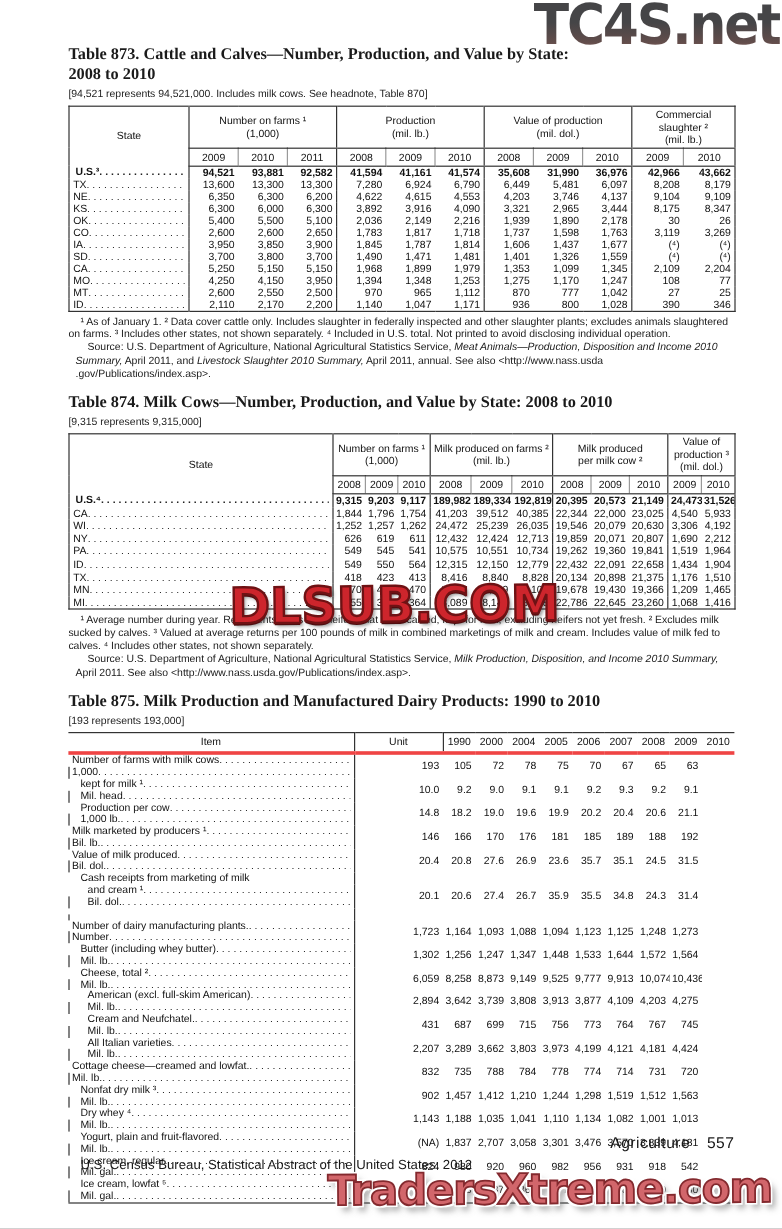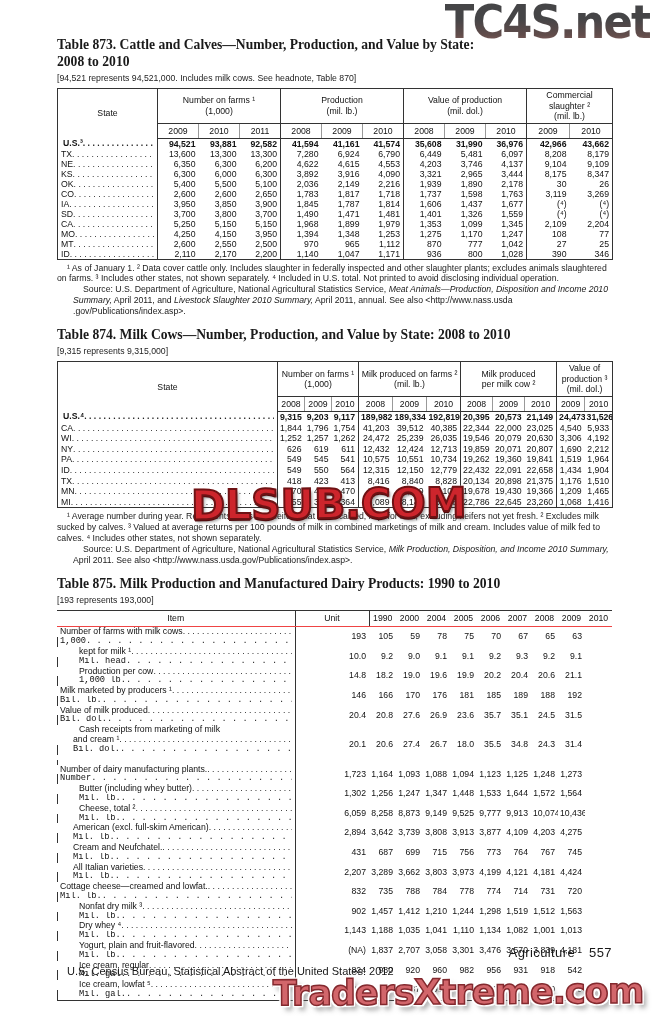--- a/index.html
+++ b/index.html
@@ -24,30 +24,30 @@
   .t875 td{line-height:9.8px;}
   td.n{text-align:right;}
   td.g{border-left:1px solid #333;}
   tr.total td{font-weight:bold;}
   td.stub{display:flex;padding-left:3px;}
   tr.total td.stub{padding-left:5px;}
   .lbl{white-space:nowrap;}
   .dots{flex:1;overflow:hidden;white-space:nowrap;color:#222;}
   .dots::after{content:" . . . . . . . . . . . . . . . . . . . . . . . . . . . . . . . . . . . . . . . . . . . . . . . .";}
   tr.wrap .dots::after{content:"";}
-  tr.ind1 .lbl{padding-left:7px;margin-left:12px;}
+  tr.ind1 .lbl{padding-left:7px;}
   tr.ind2 .lbl{padding-left:13px;}
   tr.spacer td{height:5px;line-height:5px;}
-  td.unit{display:flex;font-family:Liberation Mono, monospace;}
-  .t875 th.h{border-bottom:1px solid #ef4444;line-height:13px;}
+  td.unit{display:flex;}
+  .t875 th.h{border-bottom:3px solid #ef4444;line-height:13px;}
   .t875 th.hg{border-left:1px solid #333;}
 
   
   .fn{font-size:8.7px;line-height:10.8px;margin:3px 0 0 0;text-indent:10px;}
-  .src{font-size:8.7px;line-height:10.8px;margin:0 0 0 16px;text-indent:10px;}
+  .src{font-size:8.7px;line-height:10.8px;margin:0 0 0 6px;text-indent:10px;}
   .it{font-style:italic;}
   .sec{margin-bottom:9px;}
   .sec2{margin-top:10px;}
 
   
   .wm-top{position:absolute;right:2px;top:-6px;z-index:5;
      font-family:"DejaVu Sans",sans-serif;font-weight:bold;font-size:47px;letter-spacing:-2px;
      transform:scaleX(.92);transform-origin:right top;opacity:.96;
      background:linear-gradient(#3e3e40 45%,#5c4644 75%,#a06b66 100%);
      -webkit-background-clip:text;background-clip:text;color:transparent;}
@@ -572,21 +572,21 @@
               <td class="stub">
                 <span class="lbl">Number of farms with milk cows</span>
                 <span class="dots"></span>
               </td>
               <td class="unit g">
                 <span class="lbl">1,000</span>
                 <span class="dots"></span>
               </td>
               <td class="n g">193</td>
               <td class="n">105</td>
-              <td class="n">59</td>
+              <td class="n">72</td>
               <td class="n">78</td>
               <td class="n">75</td>
               <td class="n">70</td>
               <td class="n">67</td>
               <td class="n">65</td>
               <td class="n">63</td>
             </tr>
             <tr class="ind1">
               <td class="stub">
                 <span class="lbl">kept for milk ¹</span>
@@ -688,21 +688,21 @@
                 <span class="dots"></span>
               </td>
               <td class="unit g">
                 <span class="lbl">Bil. dol.</span>
                 <span class="dots"></span>
               </td>
               <td class="n g">20.1</td>
               <td class="n">20.6</td>
               <td class="n">27.4</td>
               <td class="n">26.7</td>
-              <td class="n">18.0</td>
+              <td class="n">35.9</td>
               <td class="n">35.5</td>
               <td class="n">34.8</td>
               <td class="n">24.3</td>
               <td class="n">31.4</td>
             </tr>
             <tr class="spacer wrap">
               <td class="stub">
                 <span class="lbl"></span>
                 <span class="dots"></span>
               </td>

